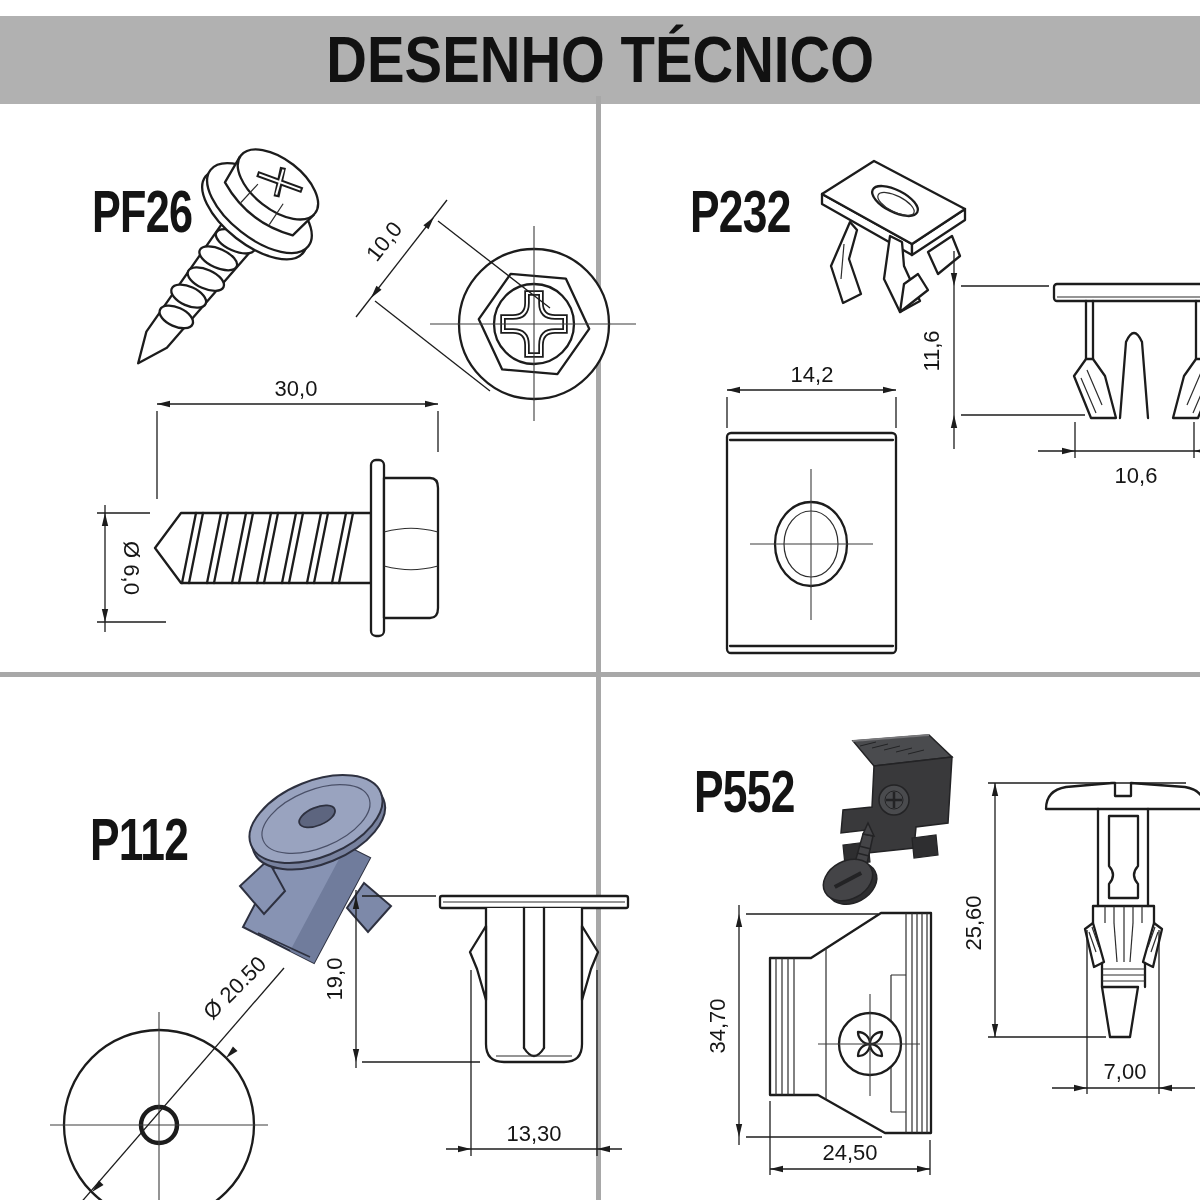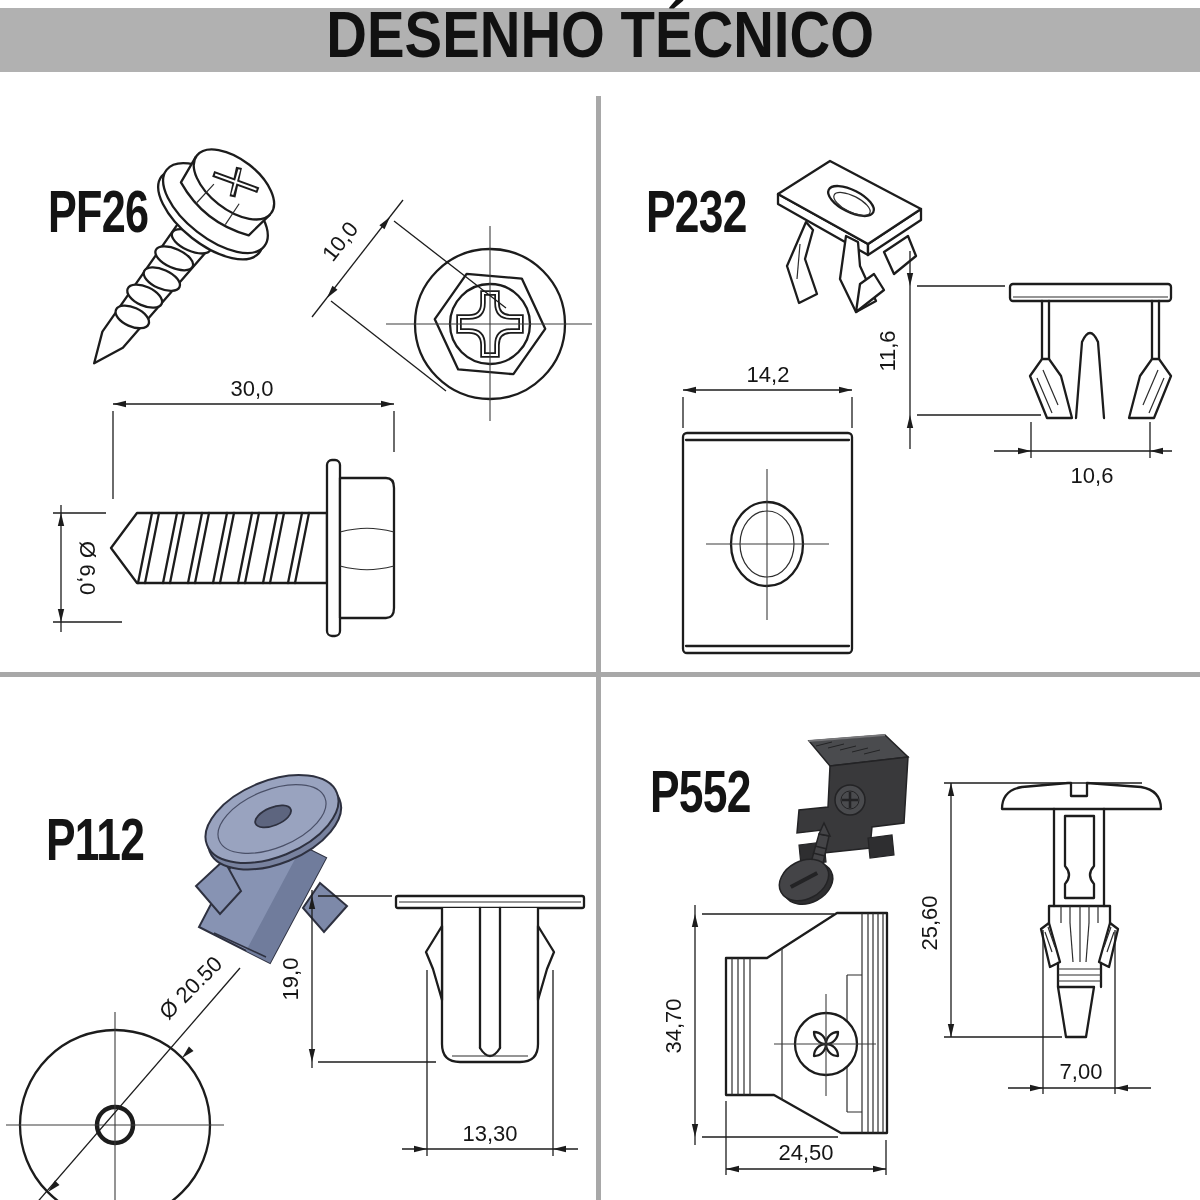--- a/index.html
+++ b/index.html
@@ -1,24 +1,24 @@
 <!DOCTYPE html>
 <html><head>
 <meta charset="utf-8">
 <style>
   html,body{margin:0;padding:0;background:#e8e8e8;}
   .canvas{position:relative;width:1200px;height:1200px;background:#ffffff;overflow:hidden;
           font-family:"Liberation Sans", sans-serif;}
-  .header{position:absolute;left:0;top:8px;width:1200px;height:64px;background:#b1b1b1;
-          display:flex;align-items:flex-end;justify-content:center;}
+  .header{position:absolute;left:0;top:16px;width:1200px;height:88px;background:#b1b1b1;
+          display:flex;align-items:center;justify-content:center;}
   .title{font-size:64px;font-weight:bold;color:#111;letter-spacing:0px;
          transform:scaleX(0.88);display:inline-block;white-space:nowrap;}
   .vdiv{position:absolute;left:596px;top:96px;width:5px;height:1104px;background:#a8a8a8;}
   .hdiv{position:absolute;left:0;top:672px;width:1200px;height:5px;background:#a8a8a8;}
-  .quad{position:absolute;}
+  .quad{position:absolute;padding-left:44px;}
   svg{display:block;}
   
   .o2{stroke:#1c1c1c;stroke-width:2.3;fill:none;stroke-linecap:round;stroke-linejoin:round;}
   .o2w{stroke:#1c1c1c;stroke-width:2.3;fill:#ffffff;stroke-linejoin:round;}
   .o1{stroke:#2d2d2d;stroke-width:1.2;fill:none;}
   .d{stroke:#1c1c1c;stroke-width:1.3;fill:none;}
   .x{stroke:#3c3c3c;stroke-width:1.1;fill:none;}
   .ar{fill:#1c1c1c;stroke:none;}
   .dt{font-family:"Liberation Sans",sans-serif;font-size:22px;fill:#161616;}
   .lbl{font-family:"Liberation Sans",sans-serif;font-size:60px;font-weight:bold;fill:#141414;letter-spacing:-1px;}

